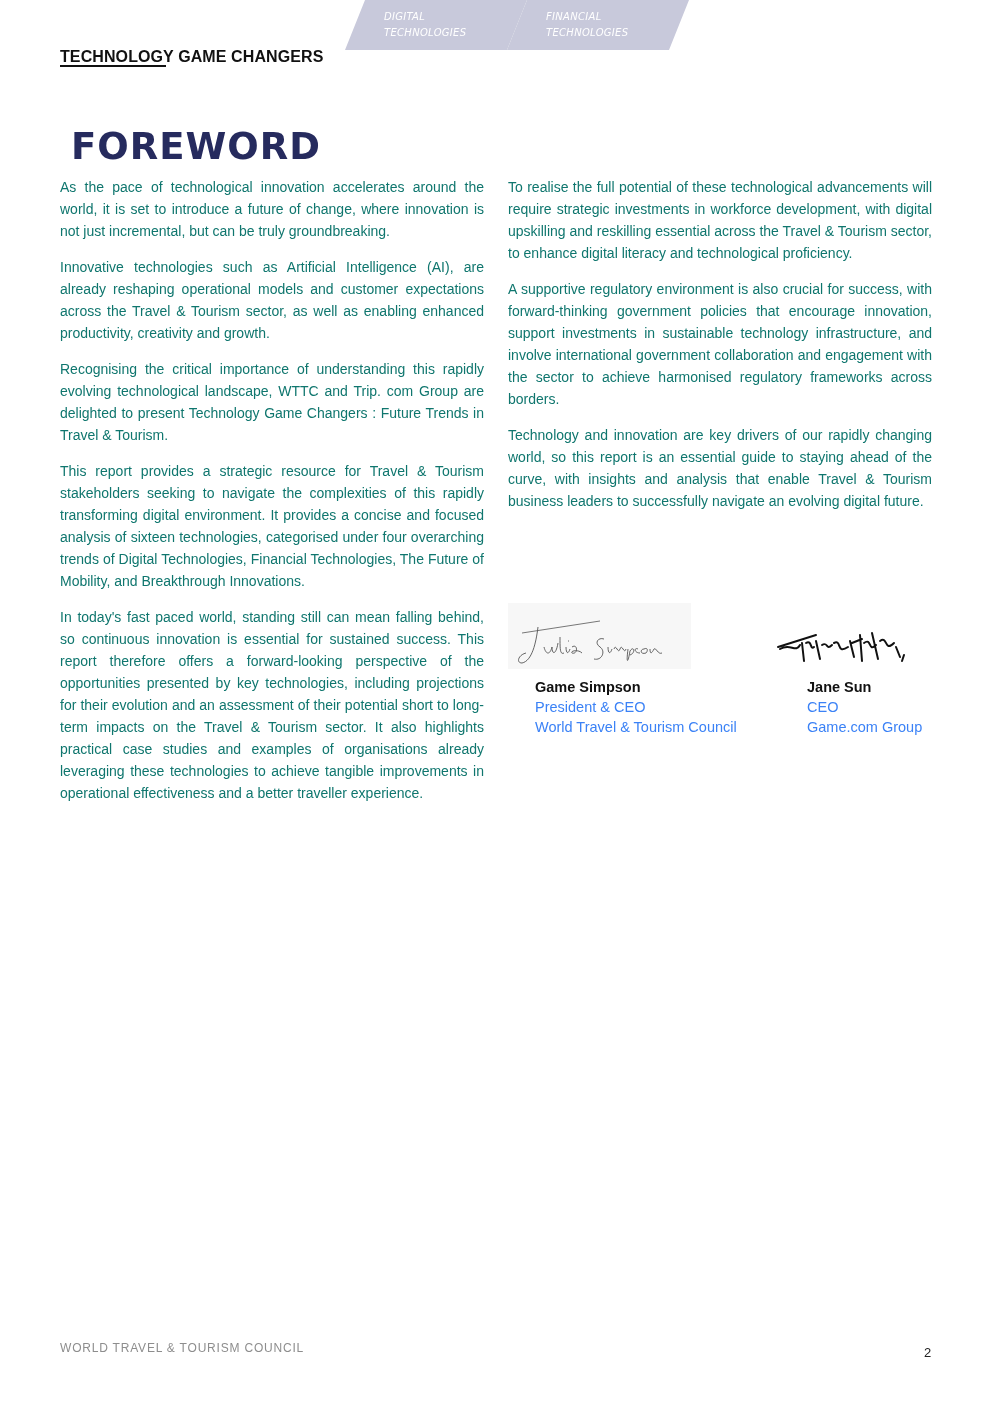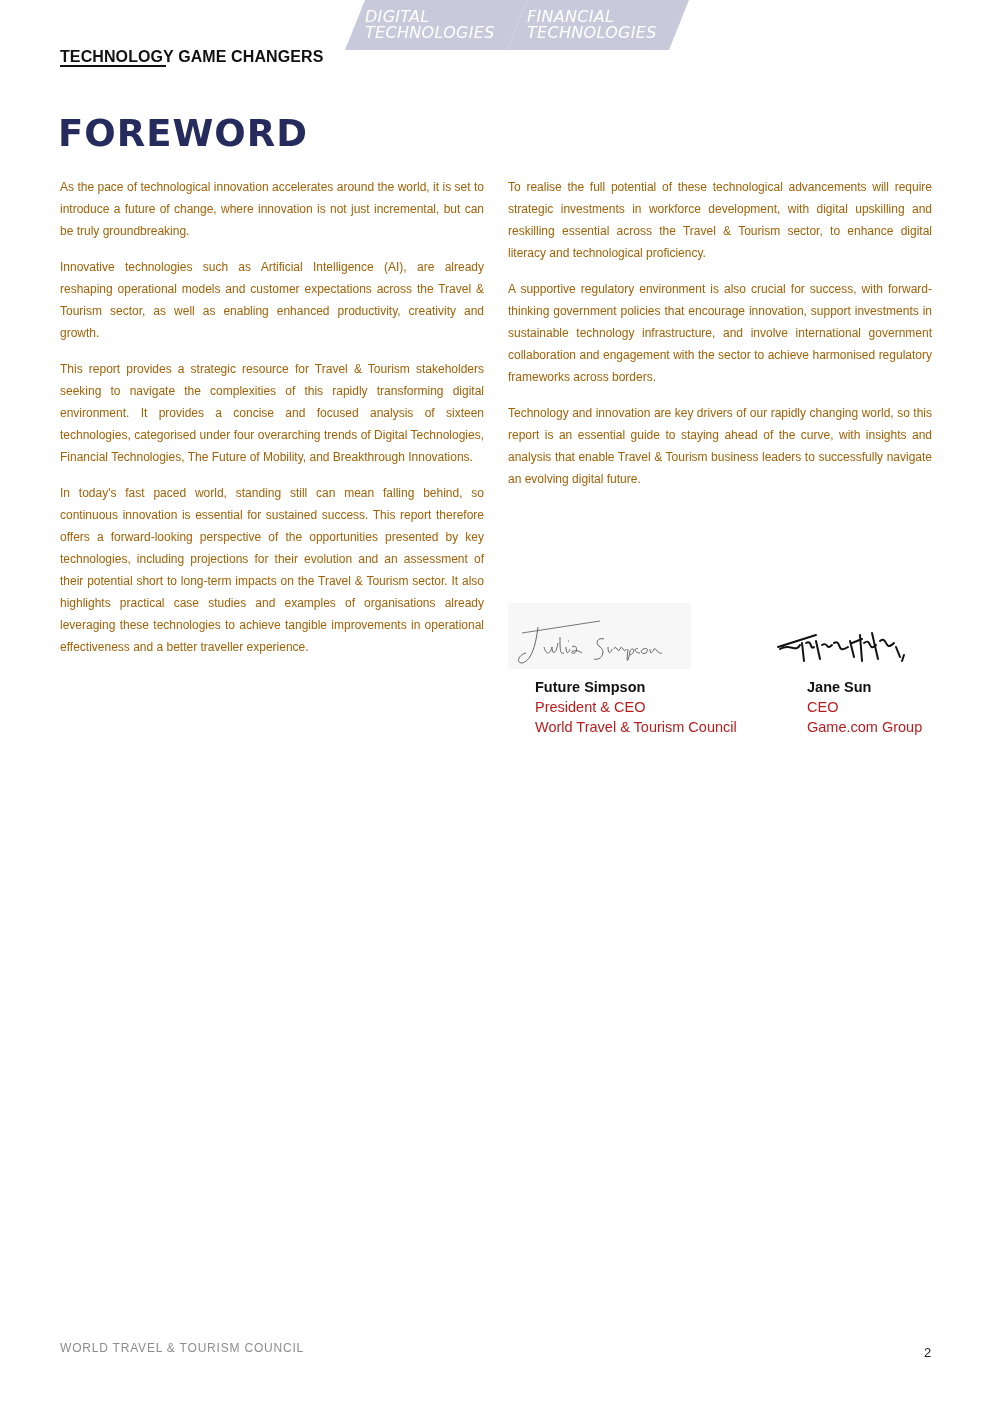--- a/index.html
+++ b/index.html
@@ -7,49 +7,49 @@
     width: 992px; height: 1403px; background: #ffffff; position: relative; overflow: hidden;
     font-family: "Liberation Sans", sans-serif; color: #1e1e1e;
   }
   .tabs { position: absolute; top: 0; left: 345px; width: 647px; height: 50px; }
   .tab {
     position: absolute; top: 0; height: 50px; background: #c8c9db;
     clip-path: polygon(20px 0, 100% 0, calc(100% - 20px) 100%, 0 100%);
   }
   .tab.last { clip-path: polygon(20px 0, 100% 0, 100% 100%, 0 100%); }
   .tab-label {
-    position: absolute; left: 20px; top: 9px; color: #ffffff; font-style: italic;
-    font-size: 16px; line-height: 16px; letter-spacing: 0.3px; text-transform: uppercase;
+    position: absolute; left: 39px; top: 9px; color: #ffffff; font-style: italic;
+    font-size: 10px; line-height: 16px; letter-spacing: 0.3px; text-transform: uppercase;
     font-family: "DejaVu Sans", sans-serif; font-weight: normal; white-space: pre-line;
   }
   .kicker {
     position: absolute; left: 60px; top: 48px; font-size: 16px; font-weight: bold;
     letter-spacing: 0.1px; color: #111; font-family: "Liberation Sans", sans-serif;
   }
   .kicker-rule { position: absolute; left: 60px; top: 65px; width: 106px; height: 2px; background: #111; }
   .title {
-    position: absolute; left: 58px; top: 112px; margin: 0; font-size: 37px; font-weight: bold;
+    position: absolute; left: 58px; top: 112px; margin: 13px; font-size: 37px; font-weight: bold;
     color: #262b5e; letter-spacing: 1px; font-family: "DejaVu Sans", sans-serif;
   }
   .col { position: absolute; top: 176px; width: 424px; }
   .col-left { left: 60px; }
   .col-right { left: 508px; }
   .para {
-    margin: 0 0 14px 0; font-size: 12px; line-height: 22px; text-align: justify;
-    color: #a16207; font-family: "Liberation Sans", sans-serif;
+    margin: 0 0 14px 0; font-size: 14px; line-height: 22px; text-align: justify;
+    color: #0f766e; font-family: "Liberation Sans", sans-serif;
   }
   .signatures { position: absolute; left: 508px; top: 603px; width: 430px; height: 140px; }
   .sig-img { position: absolute; top: 0; }
   .sig-a { left: 0; width: 183px; height: 66px; background: #f7f7f7; }
   .sig-b { left: 268px; top: 18px; width: 135px; height: 50px; }
   .signer { position: absolute; top: 74px; font-size: 14.5px; line-height: 20px; }
   .signer-a { left: 27px; }
   .signer-b { left: 299px; }
   .signer .name { font-weight: bold; color: #111; }
-  .signer .role, .signer .org { color: #b91c1c; }
+  .signer .role, .signer .org { color: #3b82f6; }
   .footer-org {
     position: absolute; left: 60px; top: 1341px; font-size: 12px; color: #8d8d8d;
     letter-spacing: 0.8px; font-family: "Liberation Sans", sans-serif;
   }
   .page-num { position: absolute; left: 924px; top: 1345px; font-size: 13px; color: #222; }
 </style>
 </head>
 <body>
 
 <nav class="tabs">
@@ -64,20 +64,21 @@
 </nav>
 
 <div class="kicker">TECHNOLOGY GAME CHANGERS</div>
 <div class="kicker-rule"></div>
 
 <h1 class="title">FOREWORD</h1>
 
 <div class="col col-left">
   <p class="para">As the pace of technological innovation accelerates around the world, it is set to introduce a future of change, where innovation is not just incremental, but can be truly groundbreaking.</p>
   <p class="para">Innovative technologies such as Artificial Intelligence (AI), are already reshaping operational models and customer expectations across the Travel &amp; Tourism sector, as well as enabling enhanced productivity, creativity and growth.</p>
+  <p class="para">Recognising the critical importance of understanding this rapidly evolving technological landscape, WTTC and Trip. com Group are delighted to present Technology Game Changers : Future Trends in Travel &amp; Tourism.</p>
   <p class="para">This report provides a strategic resource for Travel &amp; Tourism stakeholders seeking to navigate the complexities of this rapidly transforming digital environment. It provides a concise and focused analysis of sixteen technologies, categorised under four overarching trends of Digital Technologies, Financial Technologies, The Future of Mobility, and Breakthrough Innovations.</p>
   <p class="para">In today's fast paced world, standing still can mean falling behind, so continuous innovation is essential for sustained success. This report therefore offers a forward-looking perspective of the opportunities presented by key technologies, including projections for their evolution and an assessment of their potential short to long-term impacts on the Travel &amp; Tourism sector. It also highlights practical case studies and examples of organisations already leveraging these technologies to achieve tangible improvements in operational effectiveness and a better traveller experience.</p>
 </div>
 
 <div class="col col-right">
   <p class="para">To realise the full potential of these technological advancements will require strategic investments in workforce development, with digital upskilling and reskilling essential across the Travel &amp; Tourism sector, to enhance digital literacy and technological proficiency.</p>
   <p class="para">A supportive regulatory environment is also crucial for success, with forward-thinking government policies that encourage innovation, support investments in sustainable technology infrastructure, and involve international government collaboration and engagement with the sector to achieve harmonised regulatory frameworks across borders.</p>
   <p class="para">Technology and innovation are key drivers of our rapidly changing world, so this report is an essential guide to staying ahead of the curve, with insights and analysis that enable Travel &amp; Tourism business leaders to successfully navigate an evolving digital future.</p>
 </div>
 
@@ -90,21 +91,21 @@
       <path d="M96 36 C90 34 86 40 92 44 C98 48 94 58 86 56 M100 44 C100 50 102 52 104 46 M106 46 C108 40 110 52 112 46 C114 40 116 52 118 46 M120 46 C118 62 120 60 122 48 C126 42 128 50 122 52 M130 46 C126 44 126 50 132 50 M136 46 C132 46 132 52 138 50 C140 48 140 44 136 46 M142 46 C142 52 144 50 146 46 C148 44 150 52 154 50" stroke="#555" stroke-width="0.9" fill="none"></path>
     </svg>
   </div>
   <div class="sig-img sig-b">
     <svg width="135" height="50" viewBox="0 0 135 50">
       <path d="M2 26 L40 14 M4 28 C14 22 20 32 24 24 M26 22 L28 40 M30 22 C36 18 34 30 38 26 M40 20 L44 38 M46 24 C52 20 50 30 56 24 M58 22 C66 18 60 34 72 26 M74 20 L78 36 M76 22 L86 18 M84 14 L86 40 M88 22 C96 16 92 32 100 24 M96 12 L102 38 M104 20 C112 14 108 32 118 22 M120 26 L124 36 M128 34 L126 40" stroke="#111" stroke-width="2" fill="none" stroke-linecap="round"></path>
     </svg>
   </div>
 
   <div class="signer signer-a">
-    <div class="name">Future Simpson</div>
+    <div class="name">Game Simpson</div>
     <div class="role">President &amp; CEO</div>
     <div class="org">World Travel &amp; Tourism Council</div>
   </div>
   <div class="signer signer-b">
     <div class="name">Jane Sun</div>
     <div class="role">CEO</div>
     <div class="org">Game.com Group</div>
   </div>
 </div>
 

